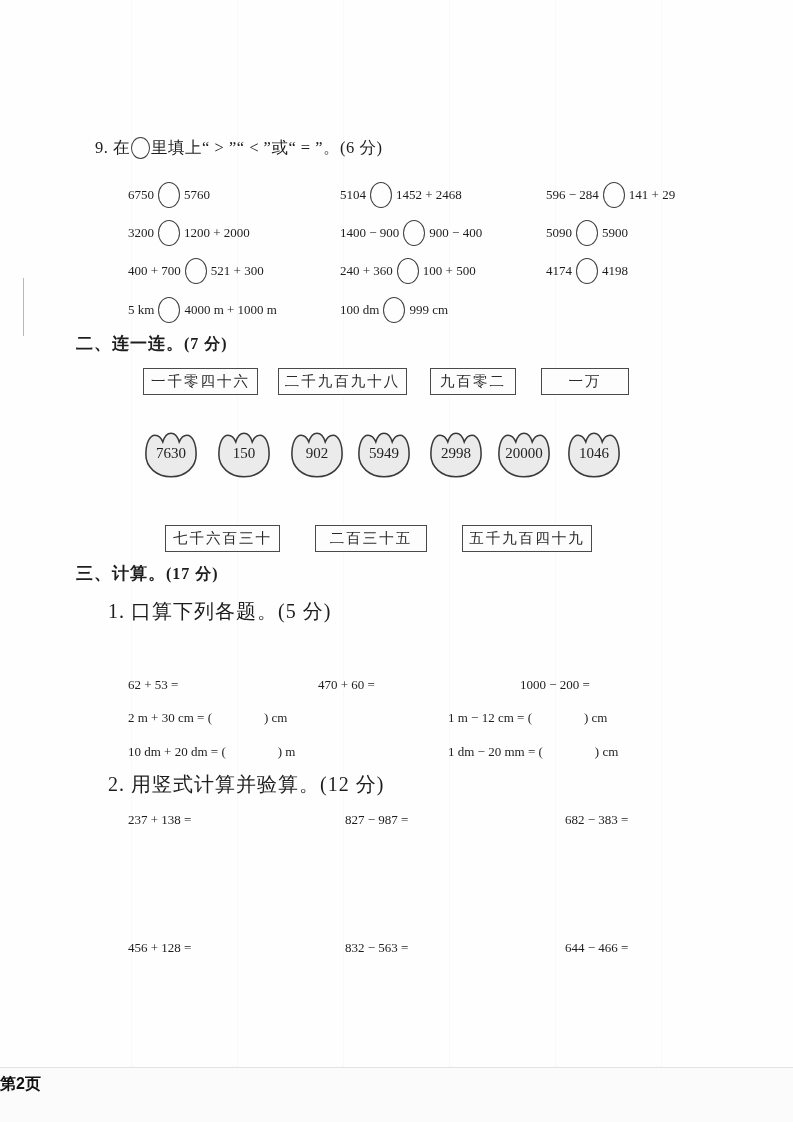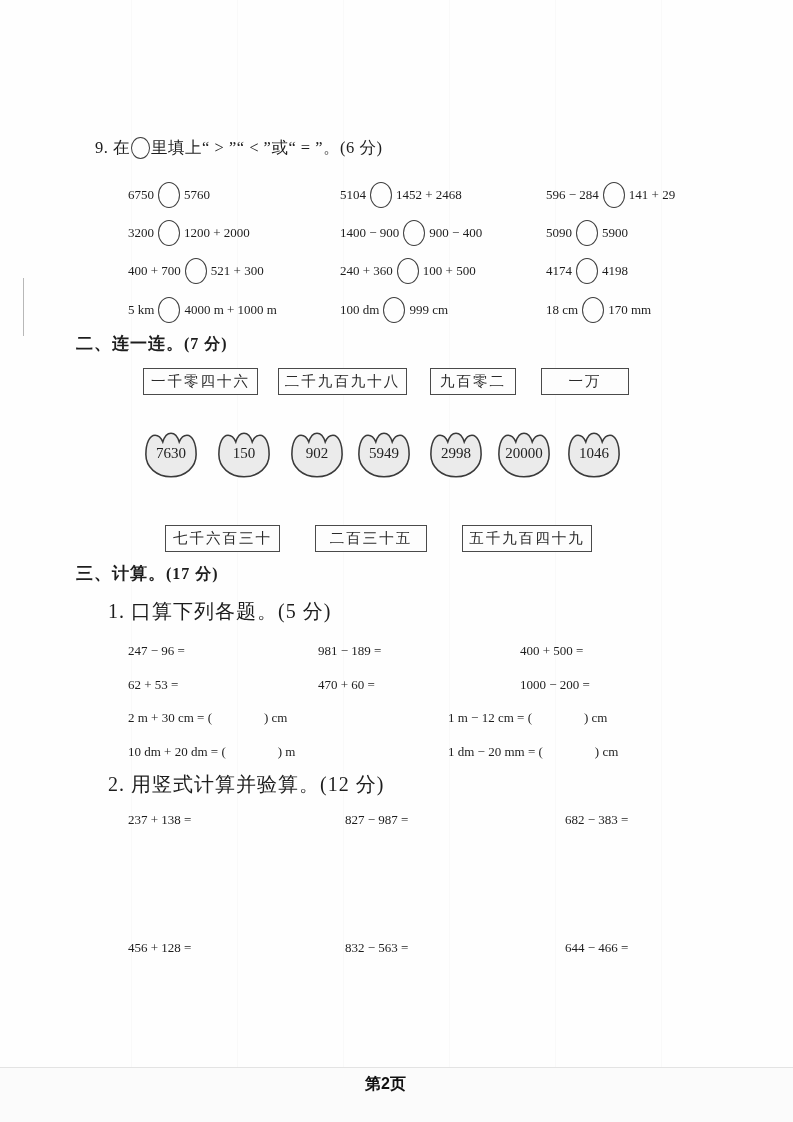--- a/index.html
+++ b/index.html
@@ -32,21 +32,21 @@
   }
   .tulip{position:absolute;width:58px;height:49px;}
   .tulip svg{position:absolute;left:0;top:0;width:100%;height:100%;}
   .tulip .num{
     position:absolute;left:0;top:15px;width:100%;text-align:center;
     font-size:15px;color:#222;letter-spacing:0px;
   }
   .footer-line{position:absolute;left:0;top:1067px;width:793px;height:1px;background:#e3e3e3;}
   .footer-area{position:absolute;left:0;top:1068px;width:793px;height:54px;background:#fbfbfb;}
   .page-num{
-    position:absolute;left:0;top:1074px;width:771px;text-align:center;
+    position:absolute;left:0;top:1074px;width:771px;
     font-family:"Liberation Sans","DejaVu Sans",sans-serif;font-weight:bold;font-size:16px;color:#111;
   }
 </style>
 </head>
 <body>
 
 <div class="paper">
 
   <div class="seam" style="left:131px"></div>
   <div class="seam" style="left:237px"></div>
@@ -72,21 +72,20 @@
     <span class="cell" style="left:546px"><span>5090</span><span class="circle"></span><span>5900</span></span>
   </div>
   <div class="cmp-row" style="top:257px">
     <span class="cell" style="left:128px"><span>400 + 700</span><span class="circle"></span><span>521 + 300</span></span>
     <span class="cell" style="left:340px"><span>240 + 360</span><span class="circle"></span><span>100 + 500</span></span>
     <span class="cell" style="left:546px"><span>4174</span><span class="circle"></span><span>4198</span></span>
   </div>
   <div class="cmp-row" style="top:296px">
     <span class="cell" style="left:128px"><span>5 km</span><span class="circle"></span><span>4000 m + 1000 m</span></span>
     <span class="cell" style="left:340px"><span>100 dm</span><span class="circle"></span><span>999 cm</span></span>
-    <span class="cell" style="left:546px"><span>18 cm</span><span class="circle"></span><span>170 mm</span></span>
   </div>
 
   <div class="abs sec-title" style="left:76px;top:332px">
     <span class="name">二、连一连。</span><span class="score">(7 分)</span>
   </div>
 
   <div class="wordbox" style="left:143px;top:368px;width:113px">一千零四十六</div>
   <div class="wordbox" style="left:278px;top:368px;width:127px">二千九百九十八</div>
   <div class="wordbox" style="left:430px;top:368px;width:84px">九百零二</div>
   <div class="wordbox" style="left:541px;top:368px;width:86px">一万</div>
@@ -137,25 +136,20 @@
   <div class="wordbox" style="left:165px;top:525px;width:113px">七千六百三十</div>
   <div class="wordbox" style="left:315px;top:525px;width:110px">二百三十五</div>
   <div class="wordbox" style="left:462px;top:525px;width:128px">五千九百四十九</div>
 
   <div class="abs sec-title" style="left:76px;top:562px">
     <span class="name">三、计算。</span><span class="score">(17 分)</span>
   </div>
 
   <div class="abs sub-title" style="left:108px;top:598px">1. 口算下列各题。(5 分)</div>
 
-  <div class="cmp-row" style="top:637px">
-    <span class="cell" style="left:128px">247 − 96 =</span>
-    <span class="cell" style="left:318px">981 − 189 =</span>
-    <span class="cell" style="left:520px">400 + 500 =</span>
-  </div>
   <div class="cmp-row" style="top:671px">
     <span class="cell" style="left:128px">62 + 53 =</span>
     <span class="cell" style="left:318px">470 + 60 =</span>
     <span class="cell" style="left:520px">1000 − 200 =</span>
   </div>
 
   <div class="cmp-row" style="top:704px">
     <span class="cell" style="left:128px">2 m + 30 cm = (    ) cm</span>
     <span class="cell" style="left:448px">1 m − 12 cm = (    ) cm</span>
   </div>

